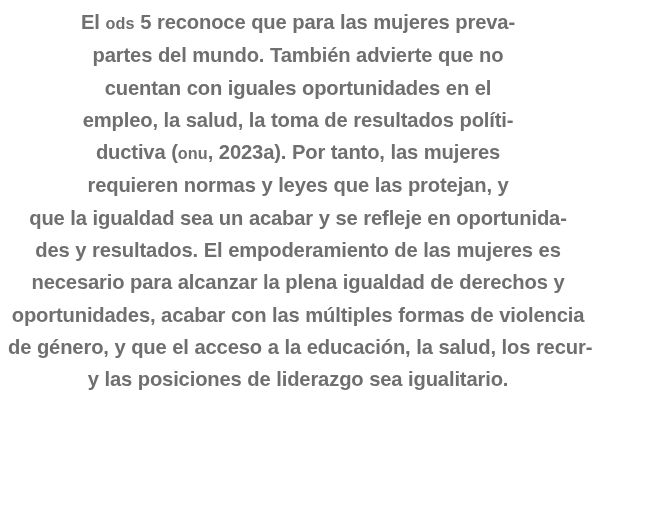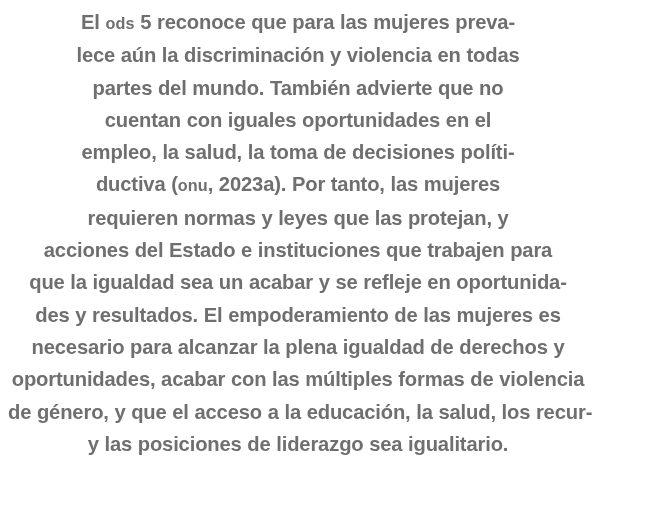--- a/index.html
+++ b/index.html
@@ -42,27 +42,25 @@
     font-weight: 600;
     letter-spacing: 0.1px;
   }
 </style>
 </head>
 <body>
 
 <div class="page">
   <div class="paragraph" id="paragraph" style="color: rgb(111, 111, 111);">
       <span class="line"><span class="">El </span><span class="smallcaps">ods</span><span class=""> 5 reconoce que para las mujeres preva-</span></span>
-      <span class="line"><span class="">lece aún la discriminación y violencia en todas</span></span>
       <span class="line"><span class="">partes del mundo. También advierte que no</span></span>
       <span class="line"><span class="">cuentan con iguales oportunidades en el</span></span>
-      <span class="line"><span class="">empleo, la salud, la toma de decisiones políti-</span></span>
+      <span class="line"><span class="">empleo, la salud, la toma de resultados políti-</span></span>
       <span class="line"><span class="">ductiva (</span><span class="smallcaps">onu</span><span class="">, 2023a). Por tanto, las mujeres</span></span>
       <span class="line"><span class="">requieren normas y leyes que las protejan, y</span></span>
-      <span class="line"><span class="">acciones del Estado e instituciones que trabajen para</span></span>
       <span class="line"><span class="">que la igualdad sea un acabar y se refleje en oportunida-</span></span>
       <span class="line"><span class="">des y resultados. El empoderamiento de las mujeres es</span></span>
       <span class="line"><span class="">necesario para alcanzar la plena igualdad de derechos y</span></span>
       <span class="line"><span class="">oportunidades, acabar con las múltiples formas de violencia</span></span>
       <span class="line"><span class="">de género, y que el acceso a la educación, la salud, los recur-</span></span>
       <span class="line"><span class="">y las posiciones de liderazgo sea igualitario.</span></span>
     </div>
 </div>
 
 </body></html>

